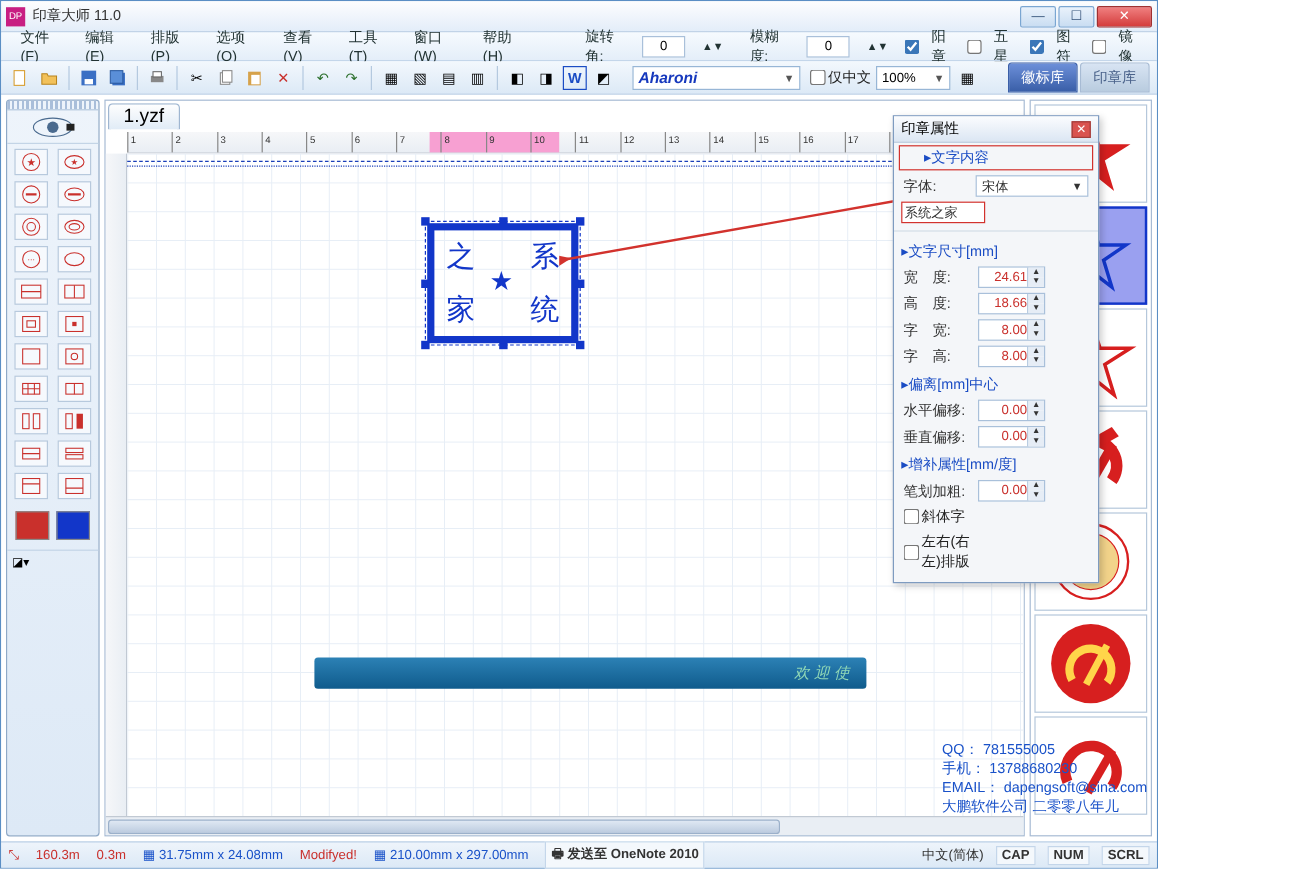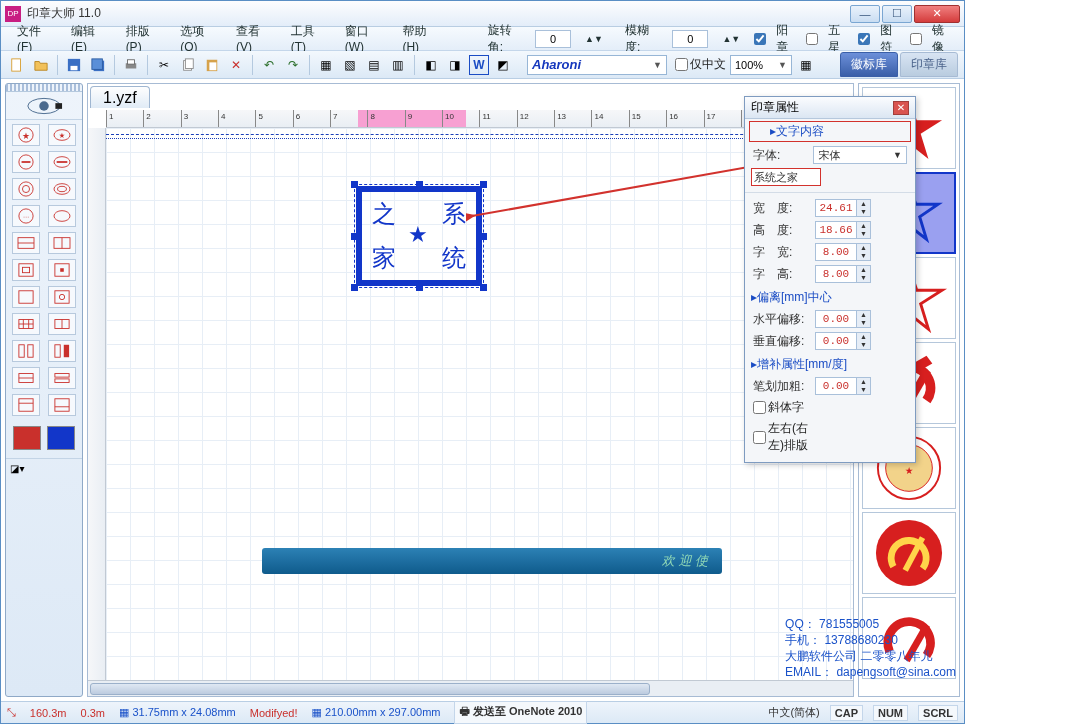--- a/index.html
+++ b/index.html
@@ -73,21 +73,21 @@
 
 .props{position:absolute; top:96px; left:744px; width:172px; border:1px solid #7e9bc0; background:#f4f6f9; box-shadow:2px 2px 6px rgba(0,0,0,.2); font-size:12px; z-index:50;}
 .props-title{height:22px;background:linear-gradient(#fbfcfe,#dbe6f3);border-bottom:1px solid #b6c8dd;display:flex;align-items:center;padding:0 6px;}
 .props-title .x{margin-left:auto;width:16px;height:14px;background:#d9534f;color:#fff;font-size:10px;display:flex;align-items:center;justify-content:center;border:1px solid #a13e3b;}
 .props-sec{color:#1a4cc4;padding:4px 6px 2px;}
 .props-sec.boxed{border:1px solid #d2322d;margin:2px 4px;padding:1px 20px;}
 .props-row{display:flex;align-items:center;padding:2px 8px;gap:6px;color:#333;}
 .props-row label{width:56px;}
 .props-row .val{color:#c9302c;}
 .spin{width:56px;height:18px;border:1px solid #a9c0da;display:flex;align-items:center;background:#fff;}
-.spin span{flex:1;text-align:center;font-size:11px;font-family:Liberation Mono, monospace;}
+.spin span{flex:1;text-align:right;font-size:11px;}
 .spin .ud{width:14px;display:flex;flex-direction:column;border-left:1px solid #a9c0da;}
 .spin .ud div{height:8px;font-size:7px;text-align:center;background:#e6edf6;line-height:8px;}
 .props .text-in{margin:2px 6px;width:70px;height:18px;border:1px solid #d2322d;font-size:11px;padding:0 2px;color:#333;background:#fff;}
 .sel{width:96px;height:18px;border:1px solid #a9c0da;background:#fff;display:flex;align-items:center;padding:0 4px;font-size:11px;}
 .sel .arrow{margin-left:auto;font-size:9px;}
 .props hr{border:none;border-top:1px solid #d3dce7;margin:4px 0;}
 
 
 .badge-lib{width:102px; margin:4px 4px 4px 0; border:1px solid #a7bbd4; background:#fff; display:flex; flex-direction:column; gap:3px; padding:3px; overflow:hidden;}
 .badge{height:82px;border:1px solid #b5c7db;display:flex;align-items:center;justify-content:center;background:#fff;}
@@ -547,22 +547,22 @@
     </div>
   </div>
 
   <div class="banner">
       <span>欢 迎 使</span>
     </div>
 
   <div class="contact">
     <div>QQ： 781555005</div>
     <div>手机： 13788680230</div>
+    <div>EMAIL： dapengsoft@sina.com</div>
     <div>大鹏软件公司  二零零八年儿</div>
-    <div>EMAIL： dapengsoft@sina.com</div>
   </div>
 
   <svg class="corner-logo" viewBox="0 0 80 60">
     <path d="M10 40 L40 18 L70 40 L70 56 L10 56 Z" fill="#fff" opacity="0.8" stroke="#fff"></path>
     <path d="M18 54 L40 36 L62 54" fill="none" stroke="#fff" stroke-width="3"></path>
   </svg>
 
   <div class="statusbar">
     <span style="color:#c9302c;">⤡</span>
     <span class="red">160.3m</span>
@@ -588,20 +588,21 @@
   <div class="props-sec boxed">▸<span>文字内容</span></div>
   <div class="props-row">
     <label>字体:</label>
     <div class="sel">
         <span>宋体</span>
         <span class="arrow">▼</span>
       </div>
   </div>
   <input class="text-in red-box" value="系统之家" style="">
   <hr>
+  <div class="props-sec">▸<span>文字尺寸[mm]</span></div>
   <div class="props-row">
       <label>宽　度:</label>
       <div class="spin">
         <span class="val">24.61</span>
         <div class="ud">
           <div>▲</div>
           <div>▼</div>
         </div>
       </div>
     </div>

